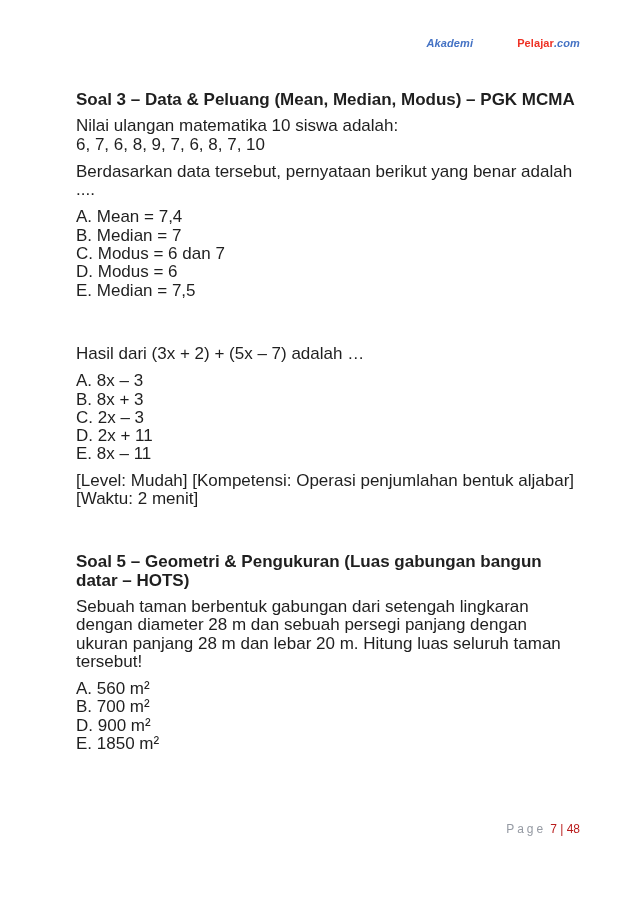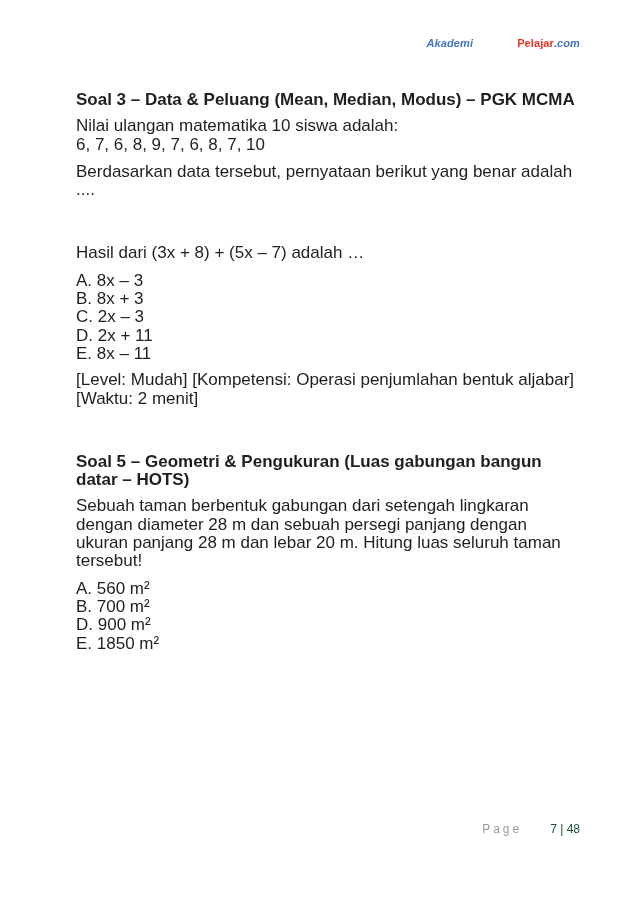--- a/index.html
+++ b/index.html
@@ -48,49 +48,55 @@
   .footer {
     position: absolute;
     top: 822px;
     right: 60px;
     font-size: 12px;
     white-space: nowrap;
   }
   .footer .page-word {
     color: #959AA3;
     letter-spacing: 3px;
-    margin-right: 16px;
+    margin-right: 4px;
   }
   .footer .page-num {
-    color: #14532d;
-    margin-left: 12px;
+    color: #b91c1c;
   }
 </style>
 </head>
 <body>
 
 <div class="page">
 
   <div class="brand">
     <span class="blue">Akademi</span><span class="red">Pelajar</span><span class="blue">.com</span>
   </div>
 
   <div class="content">
 
     <div class="question">
       <div class="q-title">Soal 3 – Data &amp; Peluang (Mean, Median, Modus) – PGK MCMA</div>
       <p class="para">
         <span>Nilai ulangan matematika 10 siswa adalah:</span><br>
         <span>6, 7, 6, 8, 9, 7, 6, 8, 7, 10</span>
       </p>
       <p class="para">Berdasarkan data tersebut, pernyataan berikut yang benar adalah ....</p>
+      <div class="options">
+        <div class="option">A. Mean = 7,4</div>
+        <div class="option">B. Median = 7</div>
+        <div class="option">C. Modus = 6 dan 7</div>
+        <div class="option">D. Modus = 6</div>
+        <div class="option">E. Median = 7,5</div>
+      </div>
     </div>
 
     <div class="question">
-      <p class="para">Hasil dari (3x + 8) + (5x – 7) adalah …</p>
+      <p class="para">Hasil dari (3x + 2) + (5x – 7) adalah …</p>
       <div class="options">
         <div class="option">A. 8x – 3</div>
         <div class="option">B. 8x + 3</div>
         <div class="option">C. 2x – 3</div>
         <div class="option">D. 2x + 11</div>
         <div class="option">E. 8x – 11</div>
       </div>
       <p class="meta">[Level: Mudah] [Kompetensi: Operasi penjumlahan bentuk aljabar] [Waktu: 2 menit]</p>
     </div>
 

